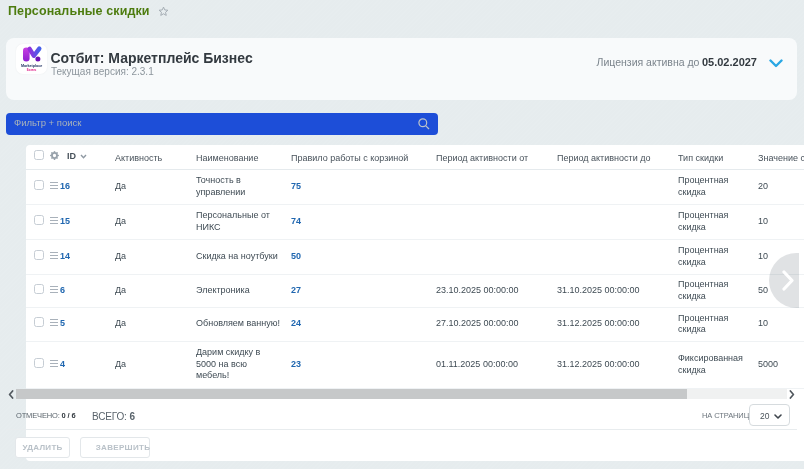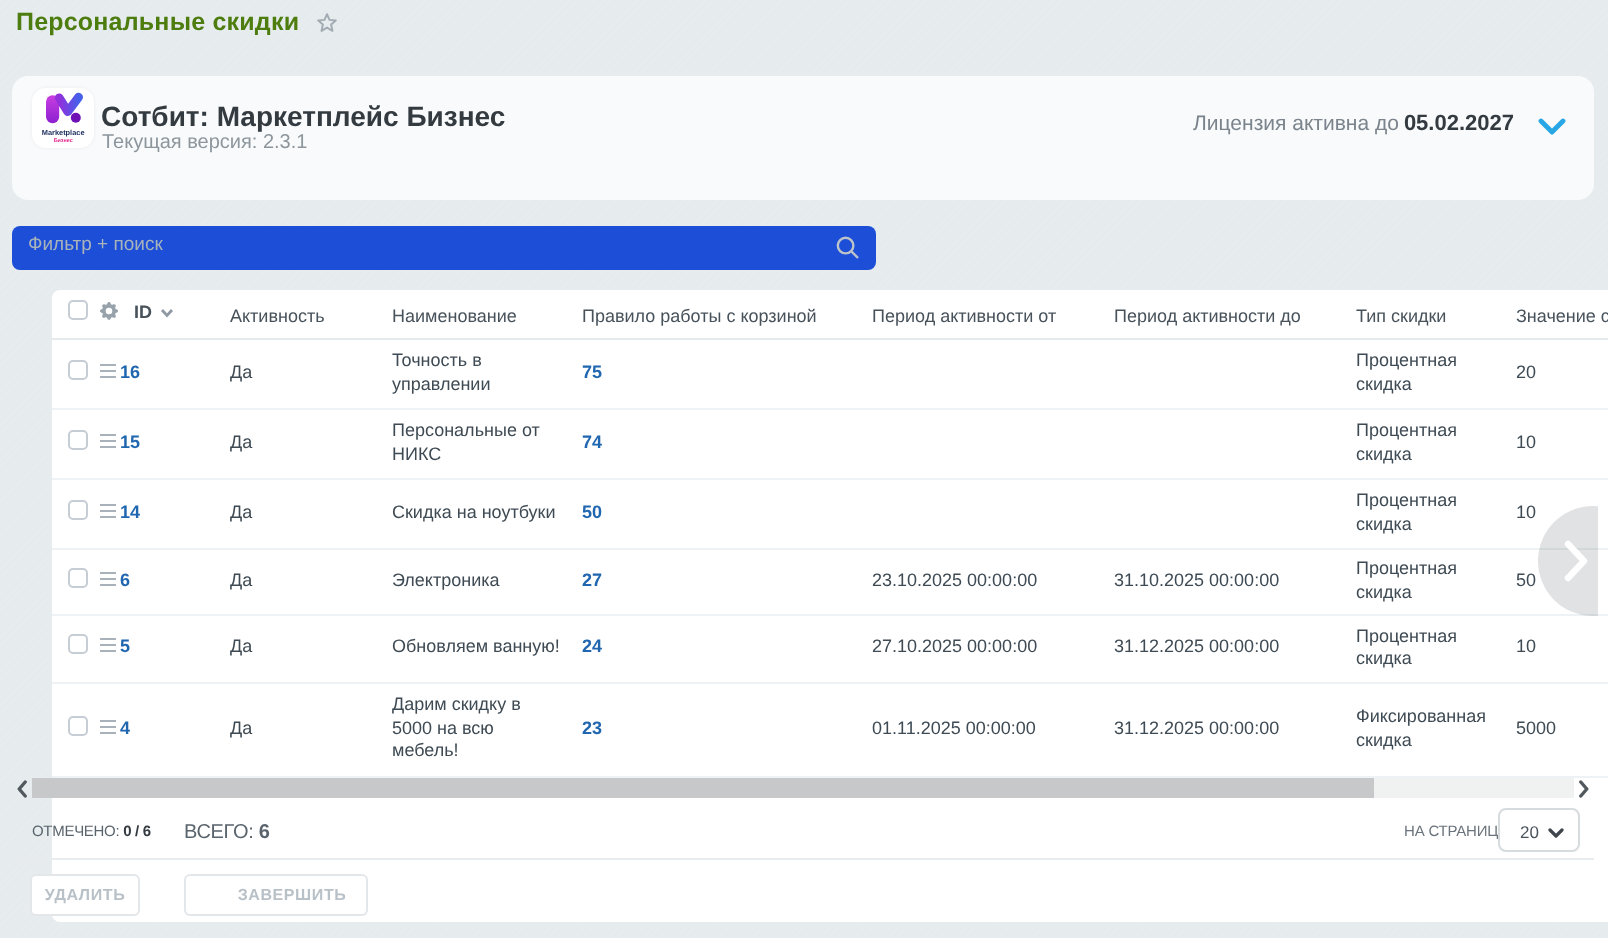--- a/index.html
+++ b/index.html
@@ -73,21 +73,21 @@
   .npp { left:702px; top:411px; font-size:7.5px; letter-spacing:-0.1px; color:#6b747c; position:absolute; }
   .pagesel { left:749px; top:404px; width:41px; height:22px; border:1px solid #d6dbde; border-radius:4px; background:#fff; }
   .pagesel span { position:absolute; left:10px; top:6px; font-size:8.5px; color:#4a535a; }
   .pagesel svg { position:absolute; right:7px; top:9px; }
 
   .footline { left:6px; top:429px; width:791px; height:0; border-top:1px solid #e8ecee; }
   .btn { top:437px; height:21px; border:1px solid #e3e7ea; border-radius:3px; background:#fff;
          color:#b9c1c8; font-size:8px; font-weight:bold; letter-spacing:.3px;
          display:flex; align-items:center; justify-content:center; }
   .btn1 { left:15px; width:55px; }
-  .btn2 { left:92px; width:92px;padding-left:16px; }
+  .btn2 { left:80px; width:70px;padding-left:16px; }
 </style>
 </head>
 <body>
   <div class="abs ptitle">Персональные скидки</div>
   <svg class="abs star" width="11" height="11" viewBox="0 0 14 14" fill="none" stroke="#a3abb3" stroke-width="1.25">
     <path d="M7 1.4 L8.6 5 L12.6 5.4 L9.6 8 L10.5 12 L7 9.9 L3.5 12 L4.4 8 L1.4 5.4 L5.4 5 Z" stroke-linejoin="round"></path>
   </svg>
 
   <div class="abs card">
     <div class="logo">

